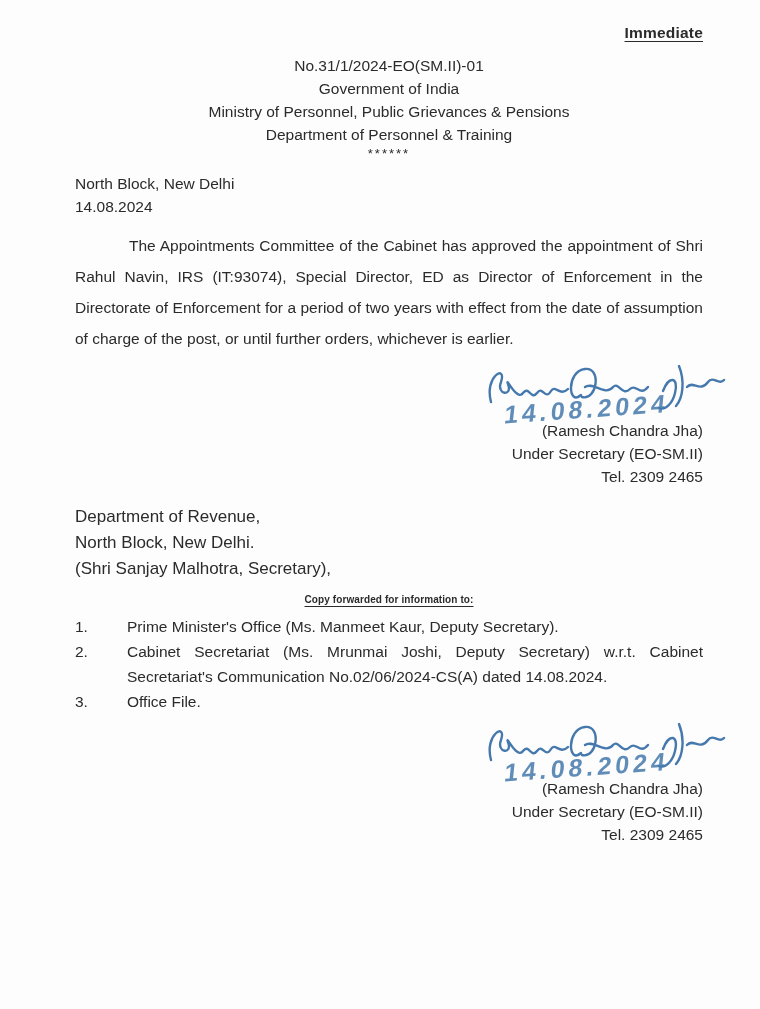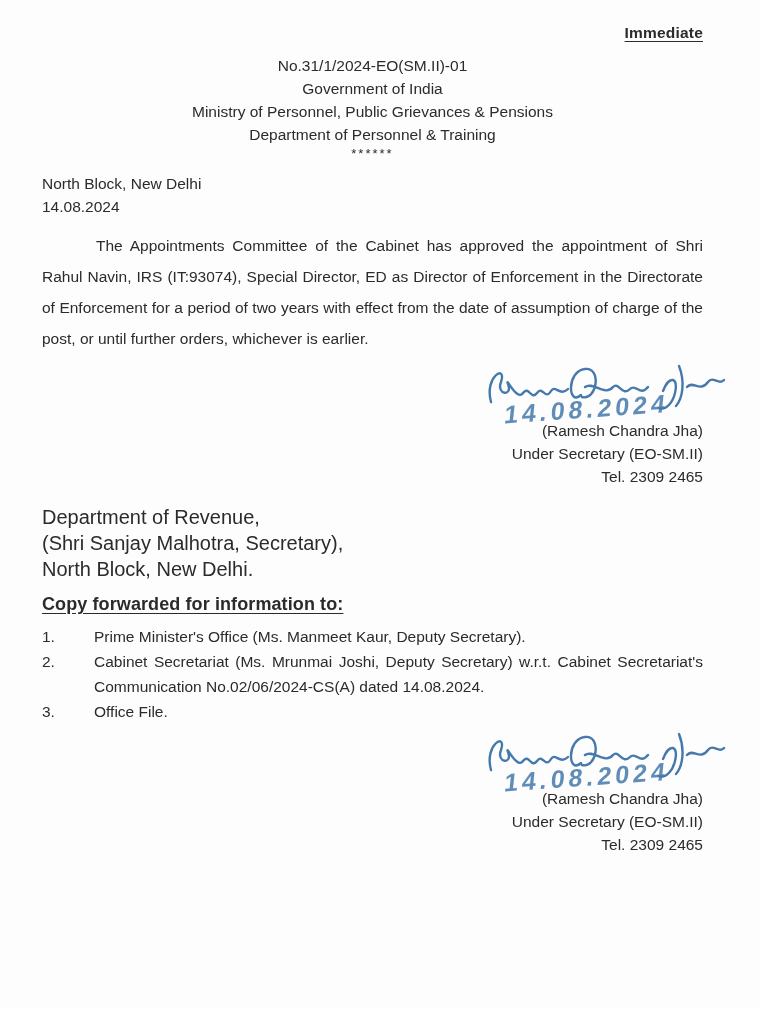--- a/index.html
+++ b/index.html
@@ -7,21 +7,21 @@
   body {
     background: #f4f4f4;
     font-family: "Liberation Sans", sans-serif;
     overflow: hidden;
   }
   .page {
     width: 760px;
     height: 1009px;
     background: #fdfdfd;
     color: #2b2b2b;
-    padding: 24px 57px 0 42px;
+    padding: 24px 57px 0 75px;
     position: relative;
   }
   .u { text-decoration: underline; text-underline-offset: 3px; }
 
   .priority-row {
     text-align: right;
     font-size: 15.5px;
     font-weight: bold;
     letter-spacing: 0.2px;
   }
@@ -68,29 +68,30 @@
     letter-spacing: 4px;
     transform: rotate(-4deg) skewX(-10deg);
     transform-origin: right center;
     margin: -4px 34px 4px 0;
     font-weight: bold;
     opacity: 0.85;
   }
 
   .addr {
     margin-top: 16px;
-    font-size: 20px;
+    font-size: 17px;
     line-height: 26px;
   }
 
   .copy-head {
     margin-top: 12px;
-    font-size: 18px;
+    font-size: 10px;
     font-weight: bold;
     letter-spacing: 0.1px;
+    text-align: center;
   }
 
   .copy-list { margin-top: 9px; }
   .li-row {
     display: flex;
     font-size: 15.5px;
     line-height: 25px;
   }
   .li-num { width: 52px; flex: 0 0 52px; }
   .li-text { flex: 1; text-align: justify; }
@@ -126,22 +127,22 @@
       <path d="M186 35 C192 19, 202 21, 198 37 C196 46, 189 55, 182 52 M202 10 C208 25, 206 42, 199 50 M210 31 C216 24, 223 37, 231 26 C236 19, 242 30, 247 24"></path>
     </svg>
     <div class="hand-date" style="color: rgb(69, 121, 173);">14.08.2024</div>
     <div>(Ramesh Chandra Jha)</div>
     <div>Under Secretary (EO-SM.II)</div>
     <div>Tel. 2309 2465</div>
   </div>
 
   <div class="addr">
     <div>Department of Revenue,</div>
+    <div>North Block, New Delhi.</div>
     <div>(Shri Sanjay Malhotra, Secretary),</div>
-    <div>North Block, New Delhi.</div>
   </div>
 
   <div class="copy-head">
     <span class="u">Copy forwarded for information to:</span>
   </div>
 
   <div class="copy-list">
     <div class="li-row">
       <span class="li-num">1.</span>
       <span class="li-text">Prime Minister's Office (Ms. Manmeet Kaur, Deputy Secretary).</span>

